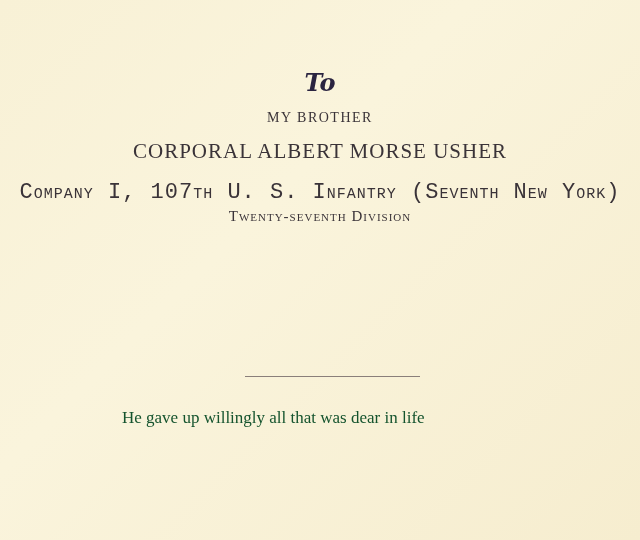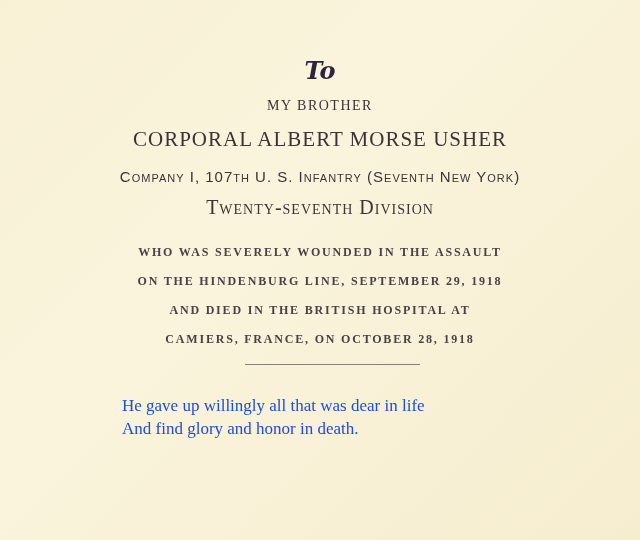--- a/index.html
+++ b/index.html
@@ -3,48 +3,41 @@
 <meta charset="utf-8">
 <style>
   html, body { margin:0; padding:0; }
   body {
     width:640px; height:540px; overflow:hidden;
     background: linear-gradient(135deg, #f8f1d6 0%, #faf4dc 40%, #f6edcf 100%);
     font-family: "DejaVu Serif", "Liberation Serif", serif;
     color:#3a3338;
     position:relative;
   }
-  .page { position:absolute; left:0; top:0; width:640px; height:410px; }
+  .page { position:absolute; left:0; top:12px; width:640px; height:410px; }
   .center { position:absolute; left:0; width:640px; text-align:center; }
   .to {
     top:56px; font-size:24px; font-weight:bold; color:#2a2440;
     font-family: "DejaVu Serif", serif; letter-spacing:0;
   }
   .to span { font-style:italic; }
   .my-brother { top:98px; font-size:14px; letter-spacing:1.5px; font-family:"Liberation Serif", serif; }
   .name { top:127px; font-size:21px; letter-spacing:1px; font-family:"Liberation Serif", serif; }
-  .company { top:168px; font-size:15px; letter-spacing:1px; font-family:Liberation Sans, sans-serif; font-variant:small-caps; }
-  .division { top:196px; font-size:20px; letter-spacing:1px; font-family:"Liberation Serif", serif; font-variant:small-caps;text-align:center; }
+  .company { top:168px; font-size:22px; letter-spacing:1px; font-family:Liberation Mono, monospace; font-variant:small-caps; }
+  .division { top:196px; font-size:15px; letter-spacing:1px; font-family:"Liberation Serif", serif; font-variant:small-caps;text-align:center; }
   .desc { top:238px; font-size:12px; letter-spacing:1.8px; line-height:29px; font-family:"Liberation Serif", serif; font-weight:bold; color:#4a4048; }
   .rule { position:absolute; left:245px; top:364px; width:175px; height:1px; background:#8a7f7a; }
-  .verse { position:absolute; left:122px; top:394px; font-size:17px; line-height:23px; font-family:"Liberation Serif", serif; color:#1d4ed8; }
+  .verse { position:absolute; left:122px; top:394px; font-size:17px; line-height:23px; font-family:"Liberation Serif", serif; color:#14532d; }
 </style>
 </head>
 <body>
 
 <div class="page">
   <div class="center to"><span>To</span></div>
   <div class="center my-brother">MY BROTHER</div>
   <div class="center name">CORPORAL ALBERT MORSE USHER</div>
   <div class="center company">Company I, 107th U. S. Infantry (Seventh New York)</div>
   <div class="center division">Twenty-seventh Division</div>
-  <div class="center desc">
-    <div>WHO WAS SEVERELY WOUNDED IN THE ASSAULT</div>
-    <div>ON THE HINDENBURG LINE, SEPTEMBER 29, 1918</div>
-    <div>AND DIED IN THE BRITISH HOSPITAL AT</div>
-    <div>CAMIERS, FRANCE, ON OCTOBER 28, 1918</div>
-  </div>
   <div class="rule"></div>
   <div class="verse">
     <div>He gave up willingly all that was dear in life</div>
-    <div>And find glory and honor in death.</div>
   </div>
 </div>
 
 </body></html>

